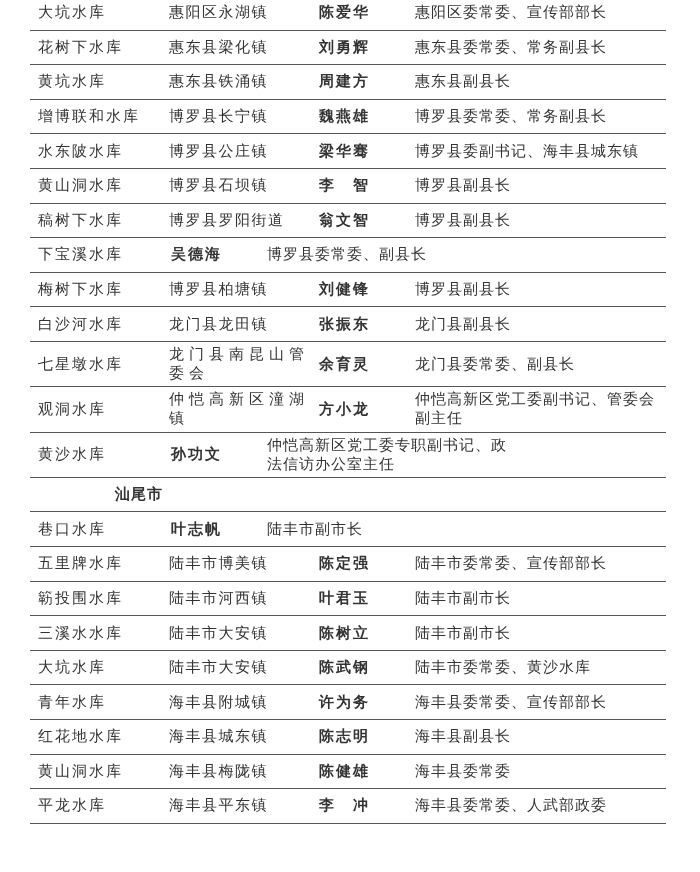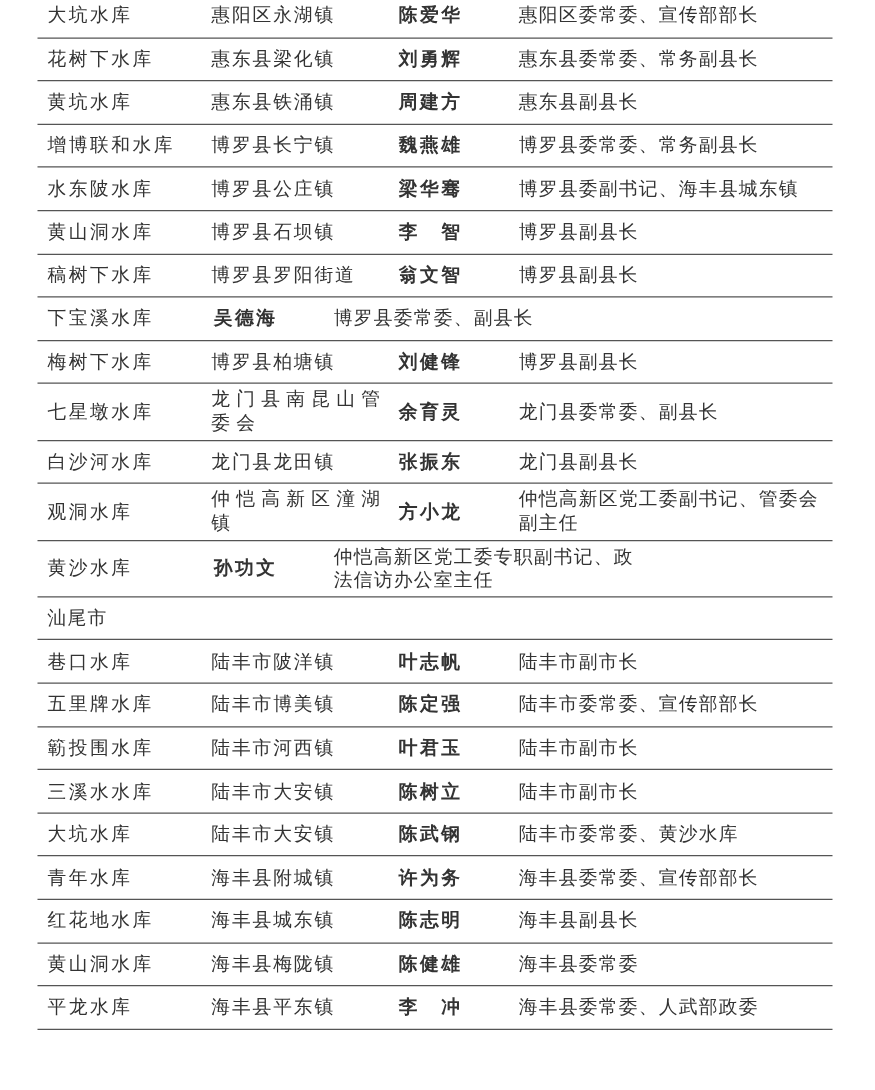--- a/index.html
+++ b/index.html
@@ -9,21 +9,21 @@
   .row { display: flex; align-items: center; border-bottom: 1.5px solid #555555; box-sizing: border-box; }
   .row.h1 { height: 34.6px; }
   .row.h2 { height: 45.3px; }
   .row.sec { height: 34.6px; }
   .cell { font-size: 15px; letter-spacing: 2px; line-height: 19px; box-sizing: border-box; padding-left: 8px; }
   .c1 { width: 133px; }
   .c2 { width: 148px; padding-left: 6px; letter-spacing: 1.5px; }
   .c2.wrap { letter-spacing: 5px; }
   .c3 { width: 96px; font-weight: bold; }
   .c4 { width: 259px; letter-spacing: 1px; }
-  .sec .cell { font-weight: normal; letter-spacing: 1px; }
+  .sec .cell { font-weight: bold; letter-spacing: 1px; text-align: right; }
 </style>
 </head>
 <body>
 
 <div class="table" id="tbl">
     <div class="row h1">
       <div class="cell c1">大坑水库</div>
       <div class="cell c2">惠阳区永湖镇</div>
       <div class="cell c3">陈爱华</div>
       <div class="cell c4">惠阳区委常委、宣传部部长</div>
@@ -68,52 +68,51 @@
       <div class="cell c1">下宝溪水库</div>
       <div class="cell c3">吴德海</div>
       <div class="cell c4">博罗县委常委、副县长</div>
     </div>
     <div class="row h1">
       <div class="cell c1">梅树下水库</div>
       <div class="cell c2">博罗县柏塘镇</div>
       <div class="cell c3">刘健锋</div>
       <div class="cell c4">博罗县副县长</div>
     </div>
+    <div class="row h1">
+      <div class="cell c1">白沙河水库</div>
+      <div class="cell c2">龙门县龙田镇</div>
+      <div class="cell c3">张振东</div>
+      <div class="cell c4">龙门县副县长</div>
+    </div>
     <div class="row h2">
       <div class="cell c1">七星墩水库</div>
       <div class="cell c2 wrap">龙门县南昆山管委会</div>
       <div class="cell c3">余育灵</div>
       <div class="cell c4">龙门县委常委、副县长</div>
-    </div>
-    <div class="row h1">
-      <div class="cell c1">白沙河水库</div>
-      <div class="cell c2">龙门县龙田镇</div>
-      <div class="cell c3">张振东</div>
-      <div class="cell c4">龙门县副县长</div>
     </div>
     <div class="row h2">
       <div class="cell c1">观洞水库</div>
       <div class="cell c2 wrap">仲恺高新区潼湖镇</div>
       <div class="cell c3">方小龙</div>
       <div class="cell c4">仲恺高新区党工委副书记、管委会副主任</div>
     </div>
     <div class="row h2">
       <div class="cell c1">黄沙水库</div>
       <div class="cell c3">孙功文</div>
       <div class="cell c4">仲恺高新区党工委专职副书记、政法信访办公室主任</div>
     </div>
     <div class="row sec">
       <div class="cell c1">汕尾市</div>
       <div class="cell c2"></div>
       <div class="cell c3"></div>
       <div class="cell c4"></div>
     </div>
     <div class="row h1">
       <div class="cell c1">巷口水库</div>
-      <div class="cell c2">陆丰市陂洋镇</div>
       <div class="cell c3">叶志帆</div>
       <div class="cell c4">陆丰市副市长</div>
     </div>
     <div class="row h1">
       <div class="cell c1">五里牌水库</div>
       <div class="cell c2">陆丰市博美镇</div>
       <div class="cell c3">陈定强</div>
       <div class="cell c4">陆丰市委常委、宣传部部长</div>
     </div>
     <div class="row h1">

